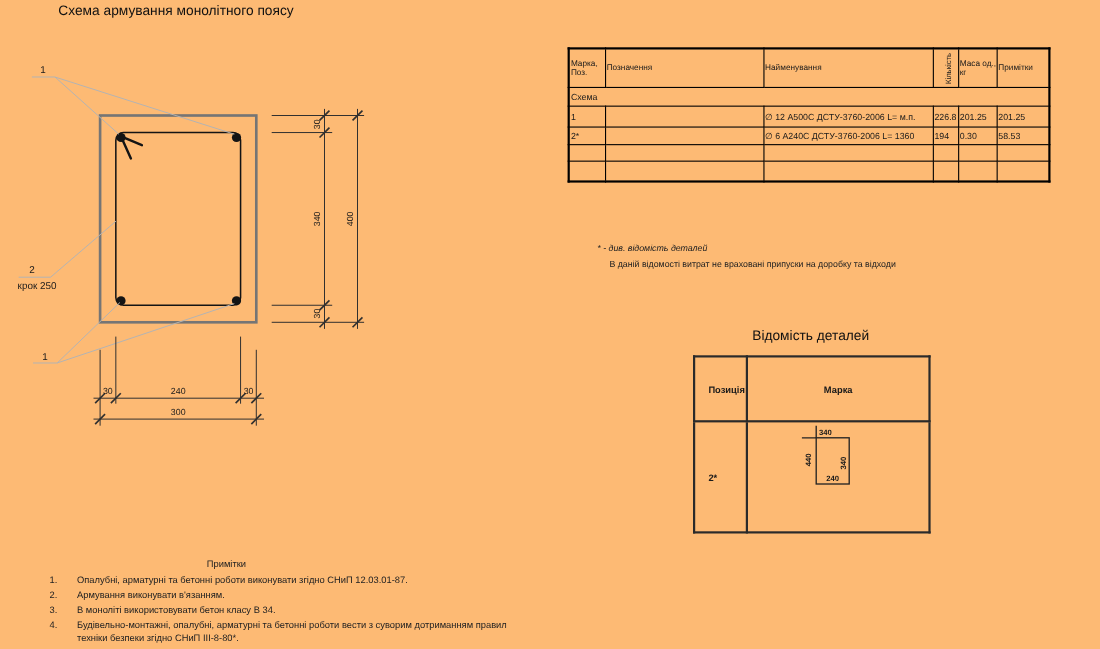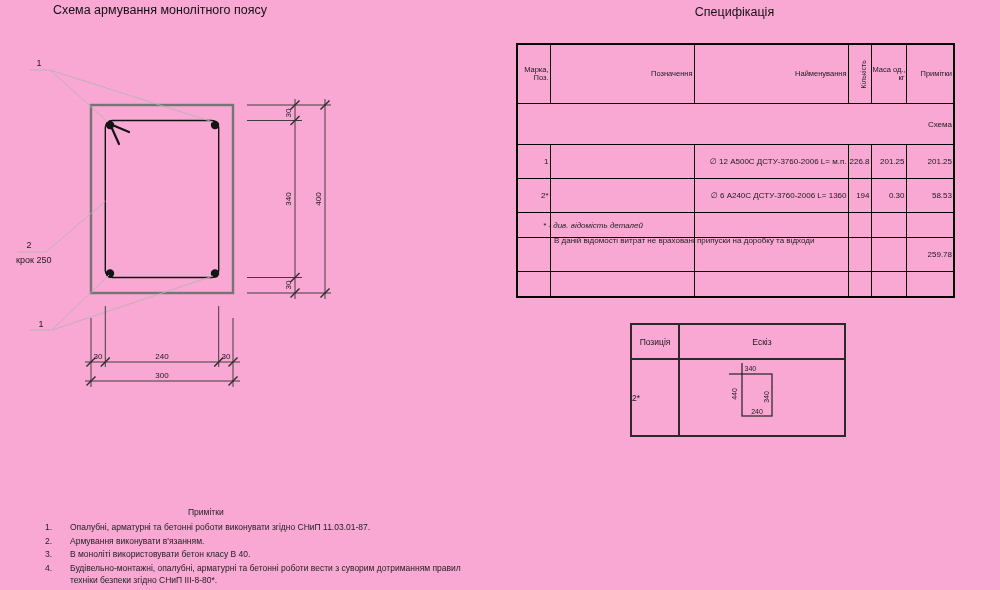--- a/index.html
+++ b/index.html
@@ -1,60 +1,60 @@
 <!DOCTYPE html>
 <html><head>
 <meta charset="utf-8">
 <style>
   html,body{margin:0;padding:0;background:#fff;}
-  .page{position:relative;width:1000px;height:590px;background:#f9a8d4;overflow:hidden;
+  .page{position:relative;width:1000px;height:590px;background:#fdba74;overflow:hidden;
         font-family:"Liberation Sans",sans-serif;color:#1a1a1a;}
   .title{position:absolute;font-size:12.5px;color:#111;text-align:center;white-space:nowrap;}
   .main-title{left:0;top:3px;width:320px;}
   .spec-title{left:516px;top:5px;width:437px;}
   .details-title{left:630px;top:298px;width:214px;}
 
   svg text{font-family:"Liberation Sans",sans-serif;fill:#1a1a1a;}
   .cs{position:absolute;left:0;top:40px;}
 
   
   .spec-table{position:absolute;left:516px;top:43px;border-collapse:collapse;table-layout:fixed;
               width:437px;font-size:8px;}
-  .spec-table th,.spec-table td{border:1px solid #000;padding:12px 1px;text-align:right;vertical-align:middle;
+  .spec-table th,.spec-table td{border:1px solid #000;padding:0 1px;text-align:left;vertical-align:middle;
               overflow:hidden;white-space:nowrap;font-weight:normal;margin-left:11px;}
   .spec-table{border:2px solid #000;}
   .spec-table tr.hdr th{height:34px;font-size:7.5px;line-height:8.5px;}
   .spec-table tr.section td{height:16px;}
   .vert{display:inline-block;transform:rotate(-90deg);white-space:nowrap;font-size:7px;}
   .footnote{position:absolute;font-size:8px;color:#222;white-space:nowrap;}
   .fn1{left:543px;top:221px;font-style:italic;}
   .fn2{left:554px;top:236px;}
 
   
   .details-table{position:absolute;left:630px;top:323px;border-collapse:collapse;table-layout:fixed;
               width:214px;font-size:8.5px;border:2px solid #2a2a2a;}
-  .details-table th,.details-table td{border:2px solid #2a2a2a;vertical-align:middle;font-weight:normal;padding:0;}
+  .details-table th,.details-table td{border:2px solid #2a2a2a;vertical-align:middle;font-weight:bold;padding:12px;}
   .details-table tr.dhdr th{height:33px;}
   .sketch-cell{position:relative;height:75px;}
   .sketch-cell svg{position:absolute;left:0;top:0;}
 
   
   .notes{position:absolute;left:45px;top:506px;width:430px;font-size:8.5px;line-height:12px;color:#222;}
   .notes-title{margin:0 0 3px 143px;}
   .note-item{display:flex;margin-bottom:1.5px;}
   .note-num{width:25px;flex:0 0 25px;}
   .note-text{width:400px;}
 </style>
 </head>
 <body>
 
 <div class="page">
 
   <div class="title main-title">Схема армування монолітного поясу</div>
-  <div class="title spec-title">Специфікація</div>
+  <div class="title details-title">Відомість деталей</div>
 
   <svg class="cs" width="360" height="355" viewBox="0 40 360 355" xmlns="http://www.w3.org/2000/svg">
 
     <rect x="91" y="105" width="142" height="188" fill="none" stroke="#757575" stroke-width="2.4"></rect>
 
     <rect x="105.3" y="120.5" width="113.4" height="157" rx="7" fill="none" stroke="#141414" stroke-width="1.4"></rect>
 
     <g stroke="#141414" stroke-width="2.2" stroke-linecap="round">
       <line x1="110" y1="124" x2="129" y2="132"></line>
       <line x1="110" y1="124" x2="119" y2="144"></line>
@@ -160,28 +160,20 @@
       <td>58.53</td>
     </tr>
     <tr style="height:15px">
       <td></td>
       <td></td>
       <td></td>
       <td></td>
       <td></td>
       <td></td>
     </tr>
-    <tr style="height:15px">
-      <td></td>
-      <td></td>
-      <td></td>
-      <td></td>
-      <td></td>
-      <td>259.78</td>
-    </tr>
     <tr style="height:18px">
       <td></td>
       <td></td>
       <td></td>
       <td></td>
       <td></td>
       <td></td>
     </tr>
   </tbody>
     </table>
@@ -190,21 +182,21 @@
   <div class="footnote fn2">В даній відомості витрат не враховані припуски на доробку та відходи</div>
 
   <table class="details-table">
     <colgroup>
         <col style="width:48px">
         <col style="width:166px">
       </colgroup>
     <tbody>
         <tr class="dhdr">
       <th>Позиція</th>
-      <th>Ескіз</th>
+      <th>Марка</th>
     </tr>
     <tr>
       <td>2*</td>
       <td class="sketch-cell">
         <svg width="166" height="75" viewBox="0 0 166 75" xmlns="http://www.w3.org/2000/svg">
           <g stroke="#222" stroke-width="1.2" fill="none">
             <rect x="62" y="14" width="30" height="42"></rect>
             <line x1="62" y1="3" x2="62" y2="14"></line>
             <line x1="49" y1="14" x2="62" y2="14"></line>
           </g>
@@ -215,29 +207,29 @@
         </svg>
       </td>
     </tr>
   </tbody>
     </table>
 
   <div class="notes">
     <div class="notes-title">Примітки</div>
     <div class="note-item">
       <span class="note-num">1.</span>
-      <span class="note-text">Опалубні, арматурні та бетонні роботи виконувати згідно СНиП 11.03.01-87.</span>
+      <span class="note-text">Опалубні, арматурні та бетонні роботи виконувати згідно СНиП 12.03.01-87.</span>
     </div>
     <div class="note-item">
       <span class="note-num">2.</span>
       <span class="note-text">Армування виконувати в'язанням.</span>
     </div>
     <div class="note-item">
       <span class="note-num">3.</span>
-      <span class="note-text">В моноліті використовувати бетон класу В 40.</span>
+      <span class="note-text">В моноліті використовувати бетон класу В 34.</span>
     </div>
     <div class="note-item">
       <span class="note-num">4.</span>
       <span class="note-text">Будівельно-монтажні, опалубні, арматурні та бетонні роботи вести з суворим дотриманням правил техніки безпеки згідно СНиП III-8-80*.</span>
     </div>
   </div>
 
 </div>
 
 </body></html>

